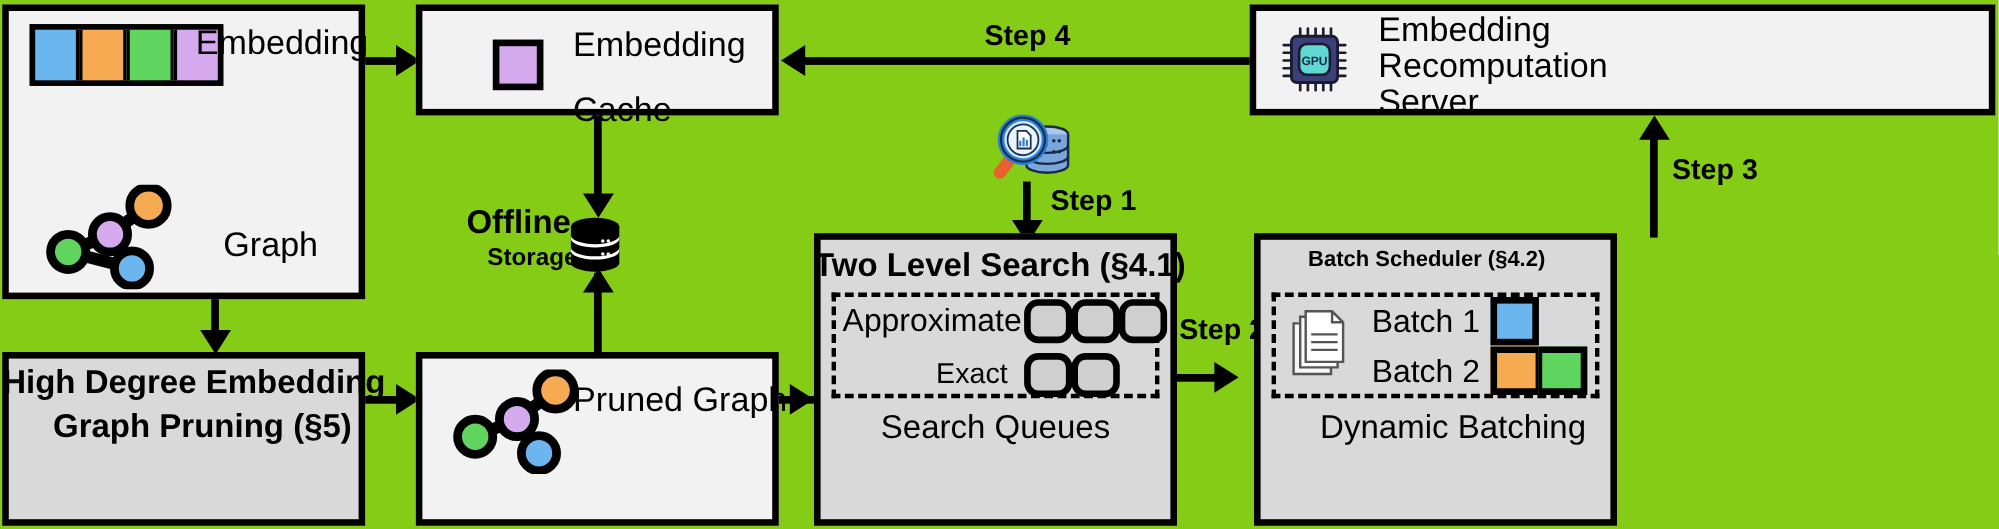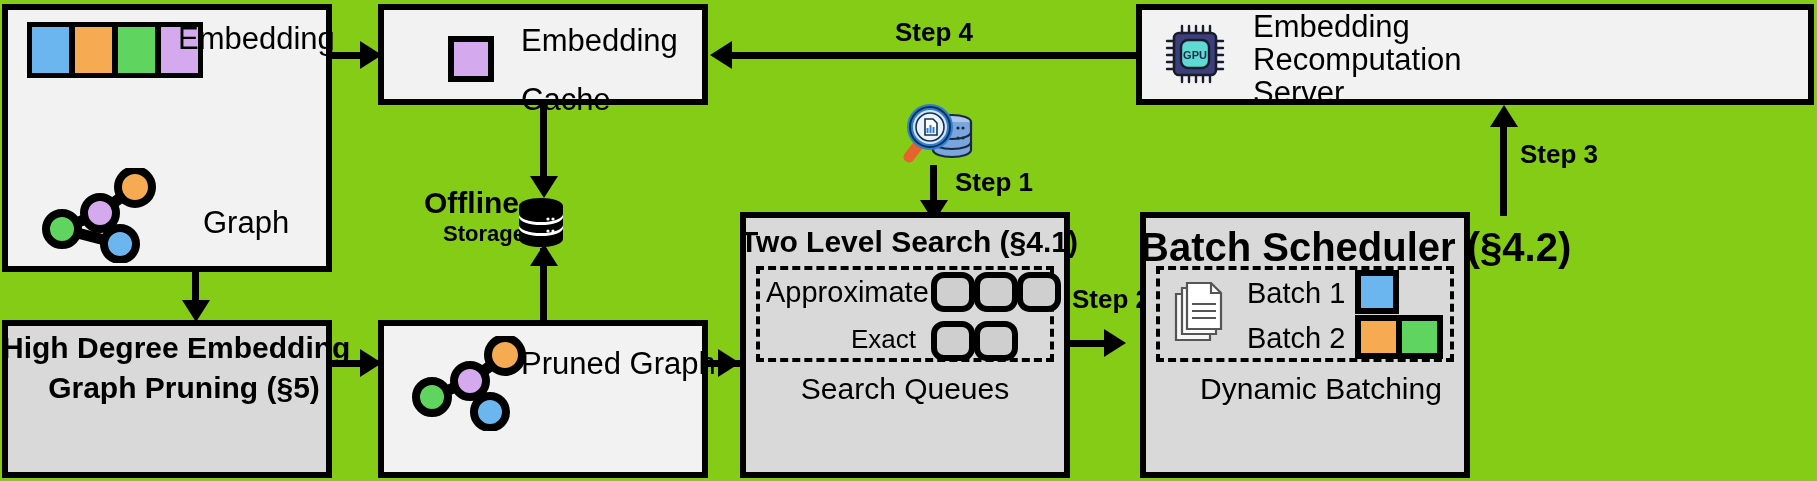--- a/index.html
+++ b/index.html
@@ -152,21 +152,21 @@
   <div class="lbl" style="left:851px;top:325px;font-size:26px;text-align:right;">Exact</div>
   <div class="slot" style="left:931px;top:321px;width:44px;height:40px;"></div>
   <div class="slot" style="left:974px;top:321px;width:44px;height:40px;"></div>
   <div class="lbl ctr" style="left:740px;top:372px;width:330px;font-size:30px;">Search Queues</div>
 
   <div class="hline" style="left:1070px;top:340px;width:40px;"></div>
   <div class="ah-r" style="left:1104px;top:329px;"></div>
   <div class="lbl bold" style="left:1072px;top:285px;font-size:26px;">Step 2</div>
 
   <div class="box shaded" style="left:1140px;top:212px;width:330px;height:266px;"></div>
-  <div class="lbl bold ctr" style="left:1140px;top:225px;width:314px;font-size:40px;">Batch Scheduler (§4.2)</div>
+  <div class="lbl bold ctr" style="left:1140px;top:225px;width:314px;font-size:20px;">Batch Scheduler (§4.2)</div>
   <div class="dashbox" style="left:1156px;top:266px;width:298px;height:96px;"></div>
   <svg class="gfx" style="left:1172px;top:280px;" width="52" height="66" viewBox="0 0 52 66">
     <path d="M4 14 h24 l10 10 v36 h-34 z" fill="#f7f7f7" stroke="#555" stroke-width="2.2"></path>
     <path d="M10 8 h24 l10 10 v36 h-34 z" fill="#fbfbfb" stroke="#555" stroke-width="2.2"></path>
     <path d="M15 3 h24 l10 10 v36 h-34 z" fill="#fff" stroke="#555" stroke-width="2.2"></path>
     <path d="M39 3 v10 h10" fill="none" stroke="#555" stroke-width="2.2"></path>
     <line x1="20" y1="24" x2="44" y2="24" stroke="#555" stroke-width="2"></line>
     <line x1="20" y1="31" x2="44" y2="31" stroke="#555" stroke-width="2"></line>
     <line x1="20" y1="38" x2="44" y2="38" stroke="#555" stroke-width="2"></line>
   </svg>

